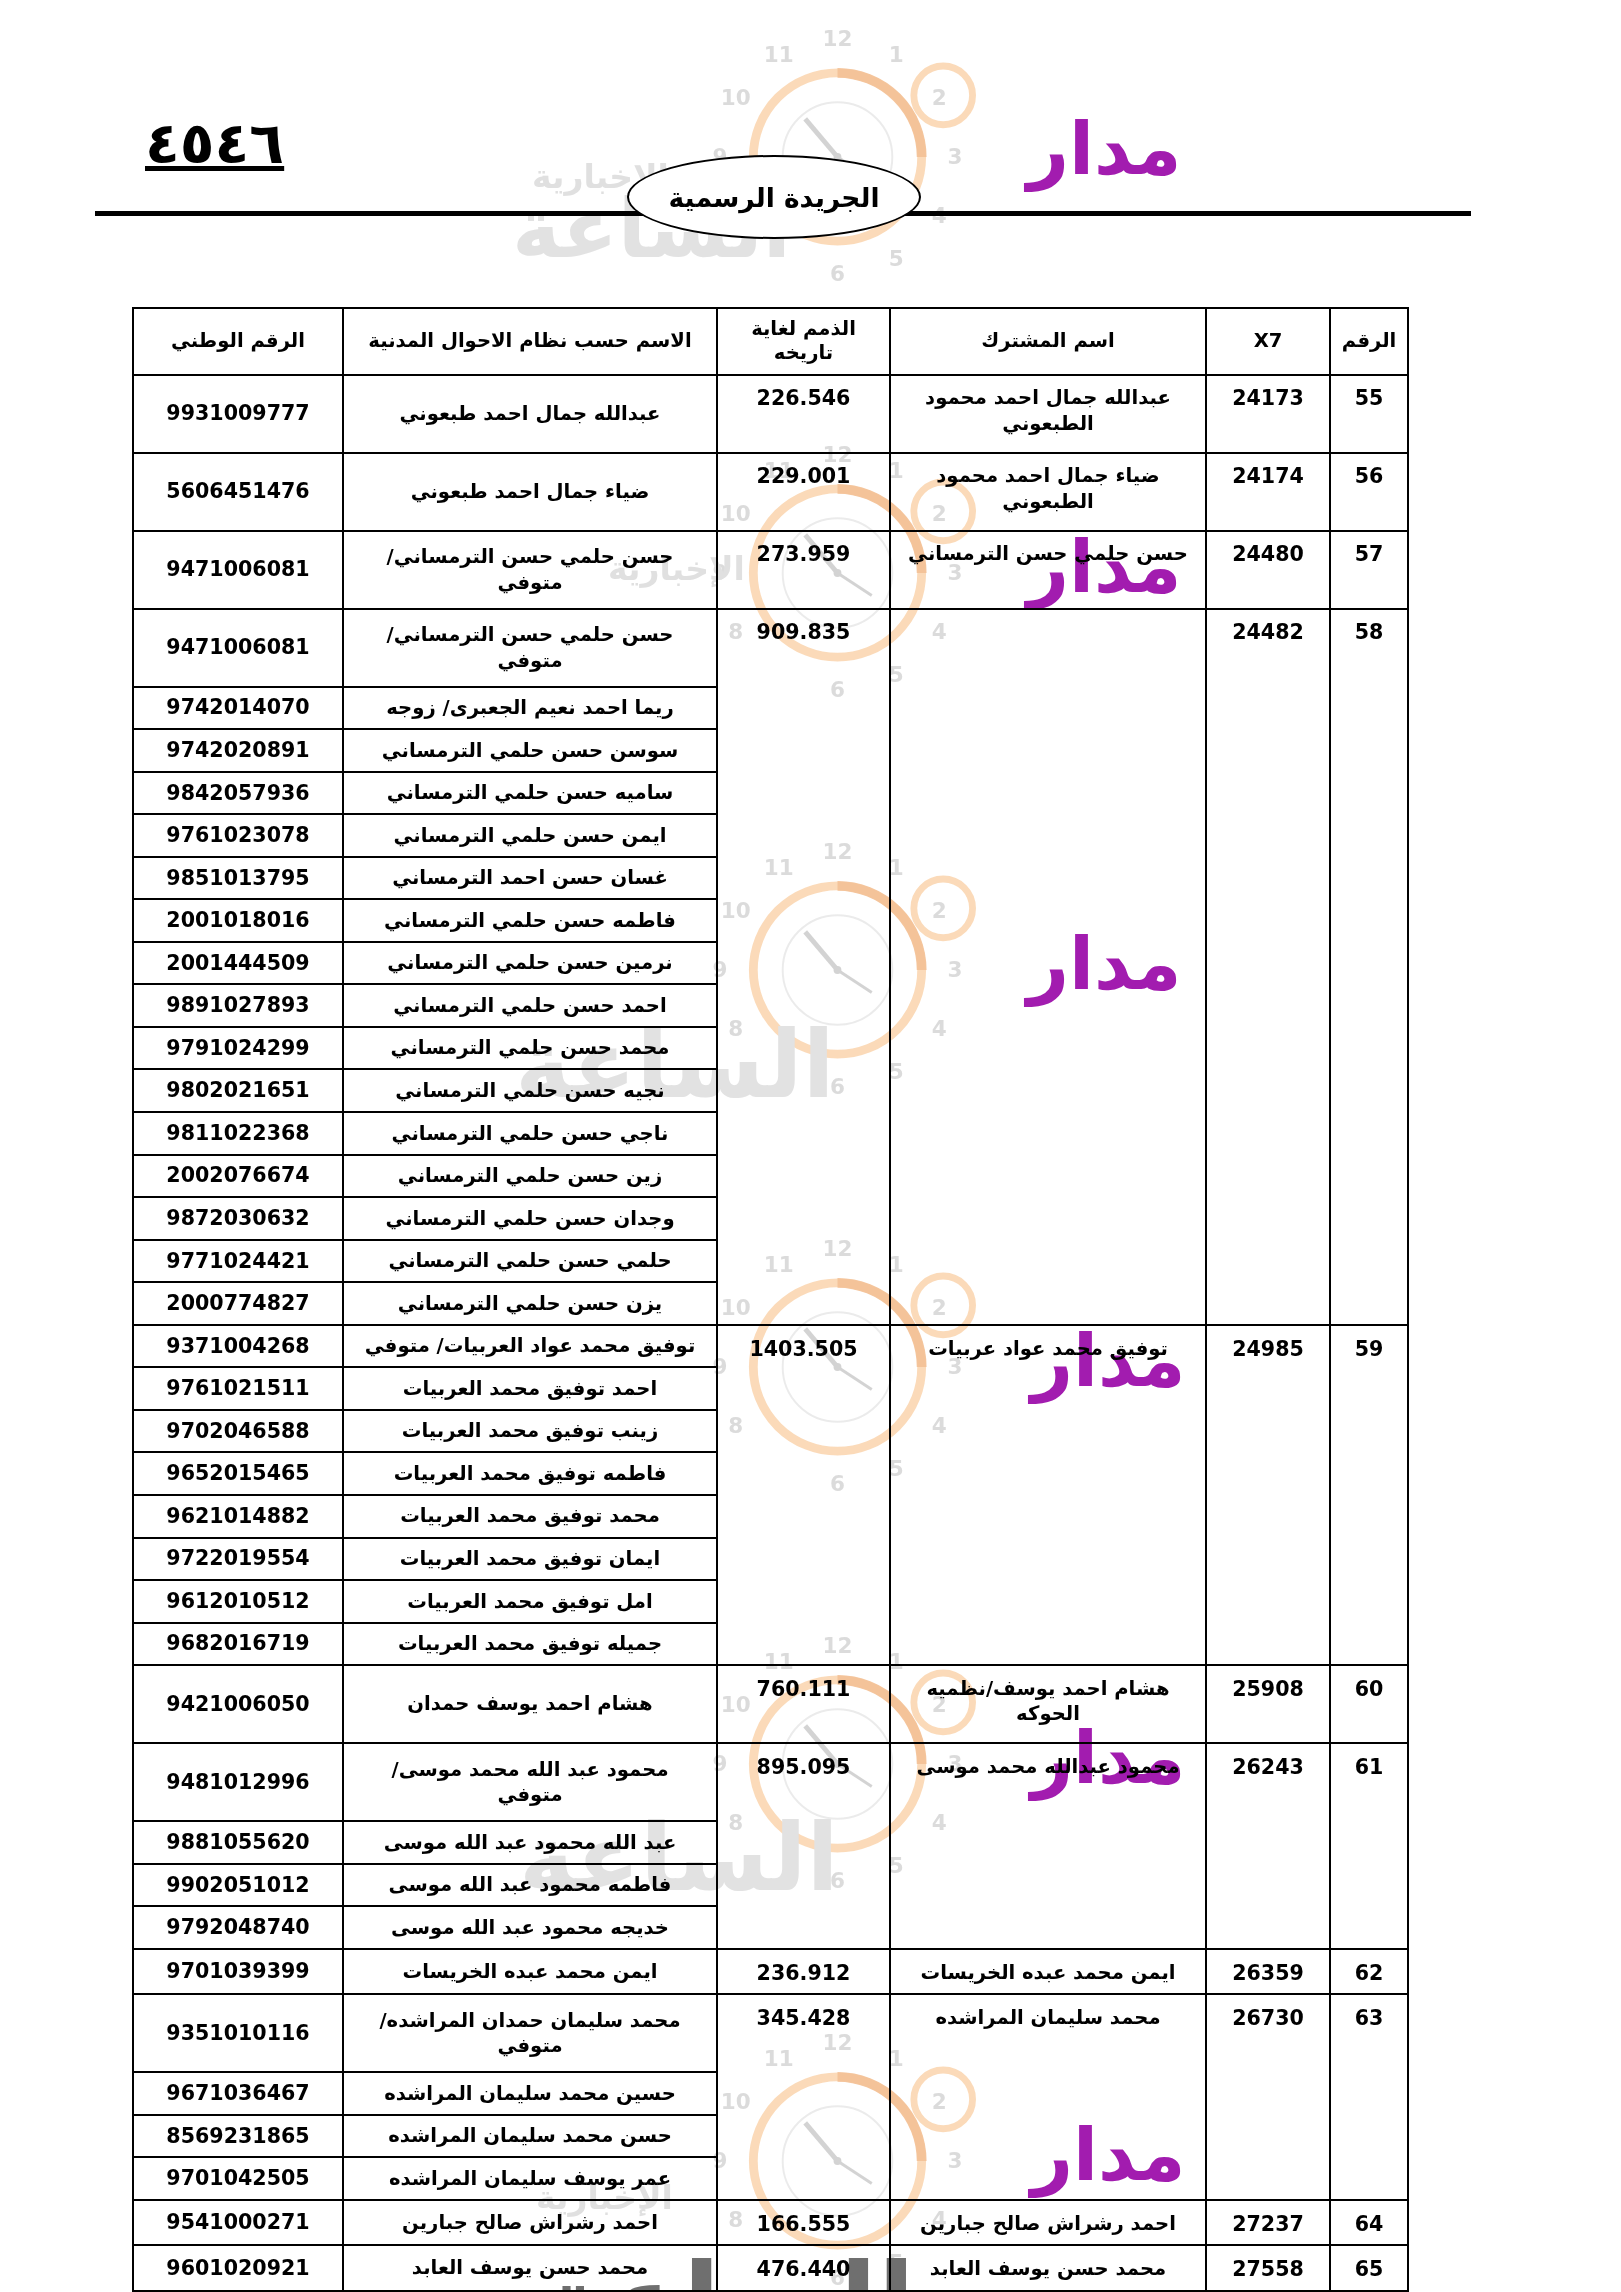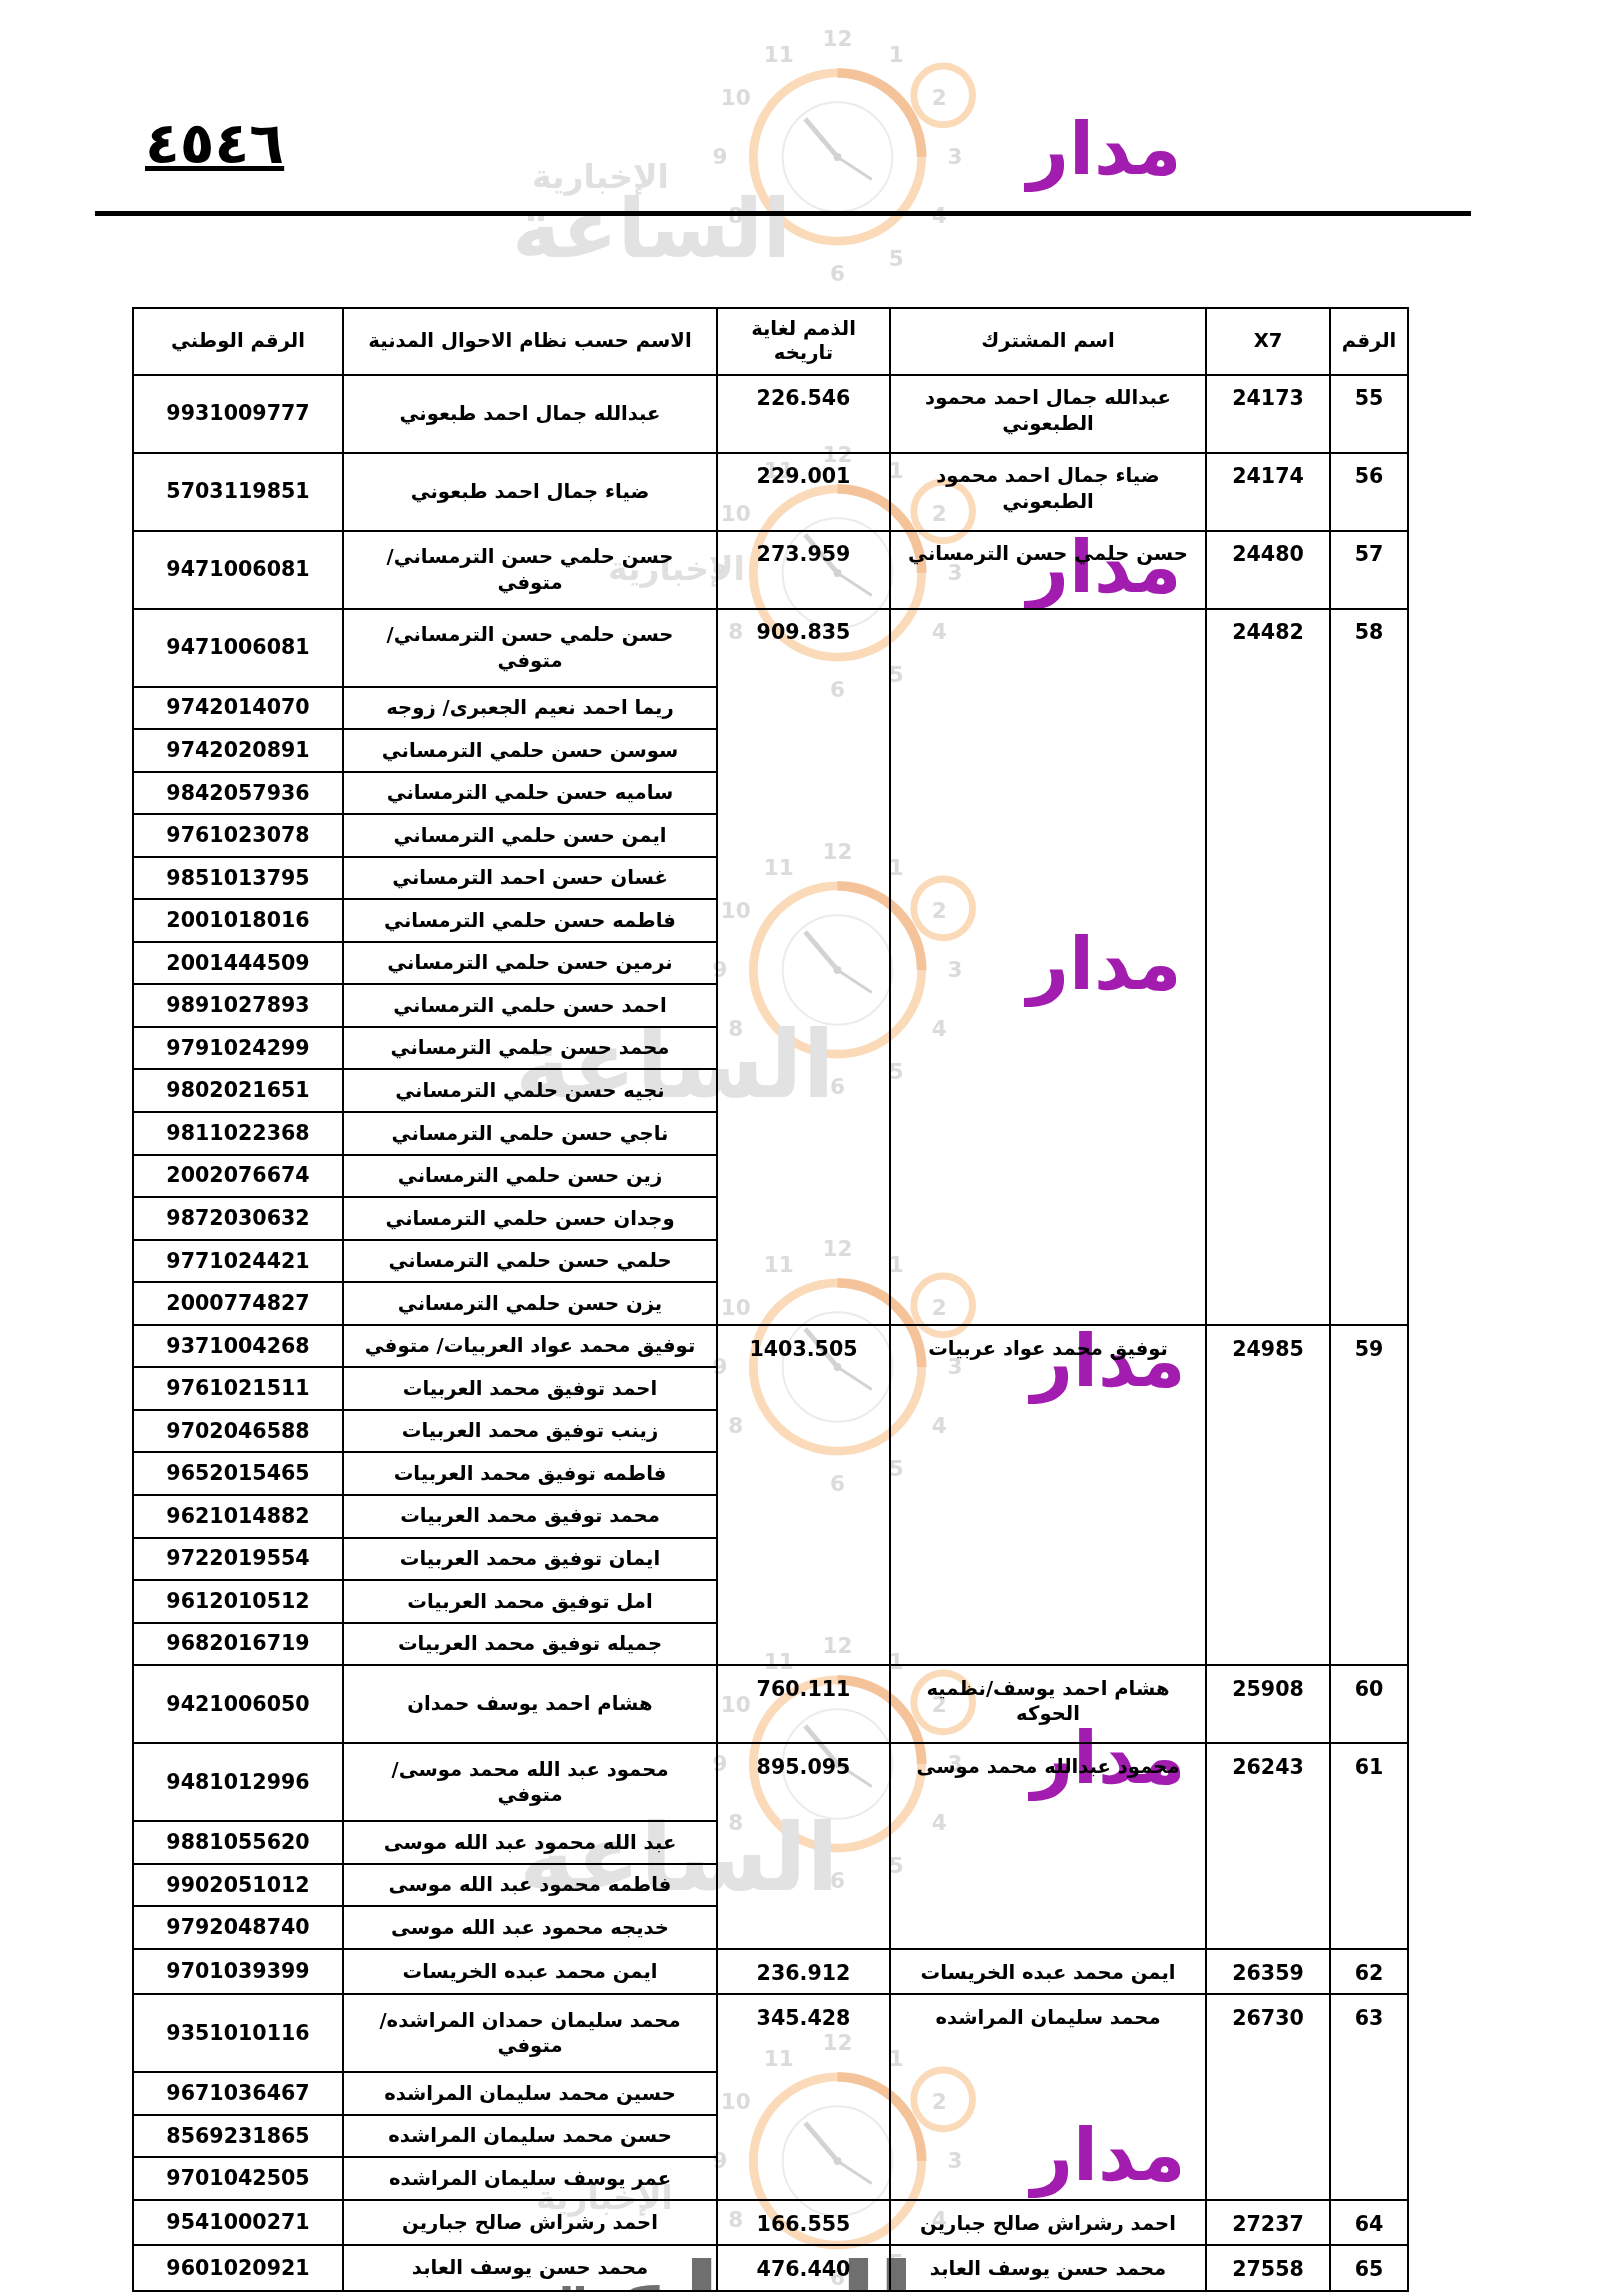--- a/index.html
+++ b/index.html
@@ -189,20 +189,23 @@
       </svg>
       <div class="wm-text wm-madar" style="left:1031px;top:2112px;">مدار</div>
       <div class="wm-text wm-saa dark" style="left:541px;top:2240px;font-size:110px;">الساعة</div>
       <div class="wm-text wm-ikh" style="left:536px;top:2178px;">الإخبارية</div>
     </div>
 
   <div class="page-number">٤٥٤٦</div>
 
   <div class="header-rule"></div>
 
+  <div class="gazette-oval">
+    <span>الجريدة الرسمية</span>
+  </div>
 
   <table class="records-table" dir="rtl">
     <colgroup>
       <col style="width:78px">
       <col style="width:124px">
       <col style="width:316px">
       <col style="width:173px">
       <col style="width:374px">
       <col style="width:210px">
     </colgroup>
@@ -227,21 +230,21 @@
           <td class="col-name">عبدالله جمال احمد طبعوني</td>
           <td class="col-id">9931009777</td>
         </tr>
         <tr class="tall">
           <td class="col-serial cell-top">56</td>
           <td class="col-x7 cell-top">24174</td>
           <td class="col-subscriber cell-top">ضياء جمال احمد محمود
 الطبعوني</td>
           <td class="col-debts cell-top">229.001</td>
           <td class="col-name">ضياء جمال احمد طبعوني</td>
-          <td class="col-id">5703119851</td>
+          <td class="col-id">5606451476</td>
         </tr>
         <tr class="tall">
           <td class="col-serial cell-top">57</td>
           <td class="col-x7 cell-top">24480</td>
           <td class="col-subscriber cell-top">حسن حلمي حسن الترمساني</td>
           <td class="col-debts cell-top">273.959</td>
           <td class="col-name">حسن حلمي حسن الترمساني/
 متوفي</td>
           <td class="col-id">9471006081</td>
         </tr>

